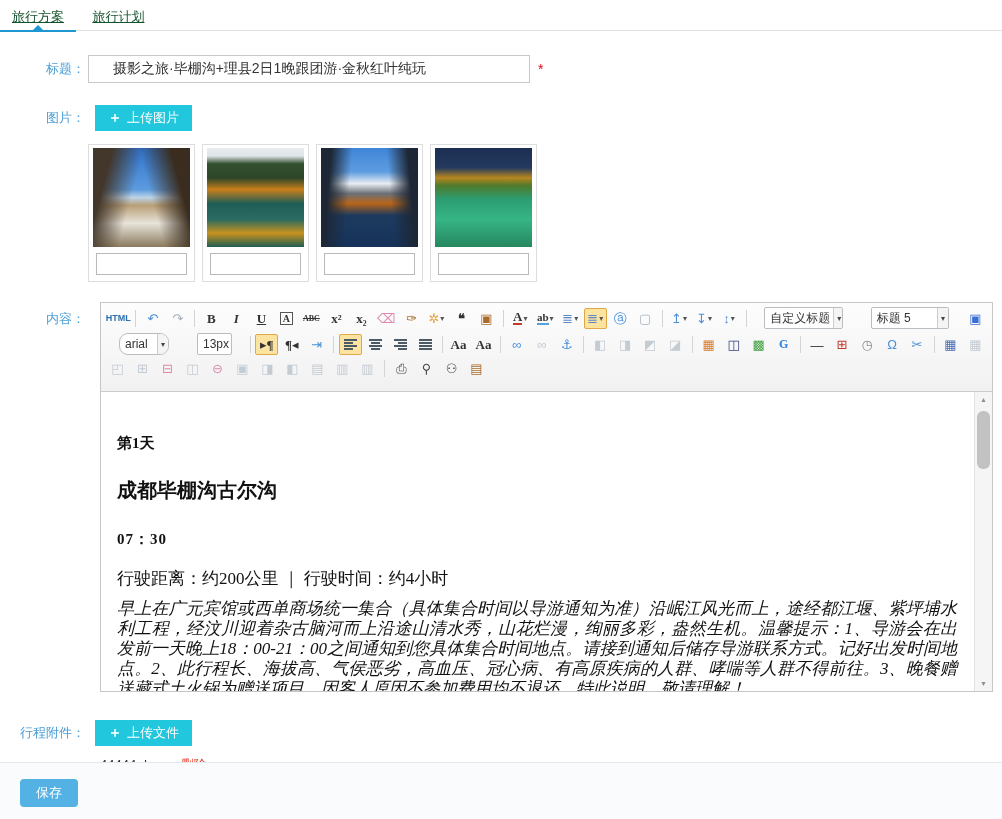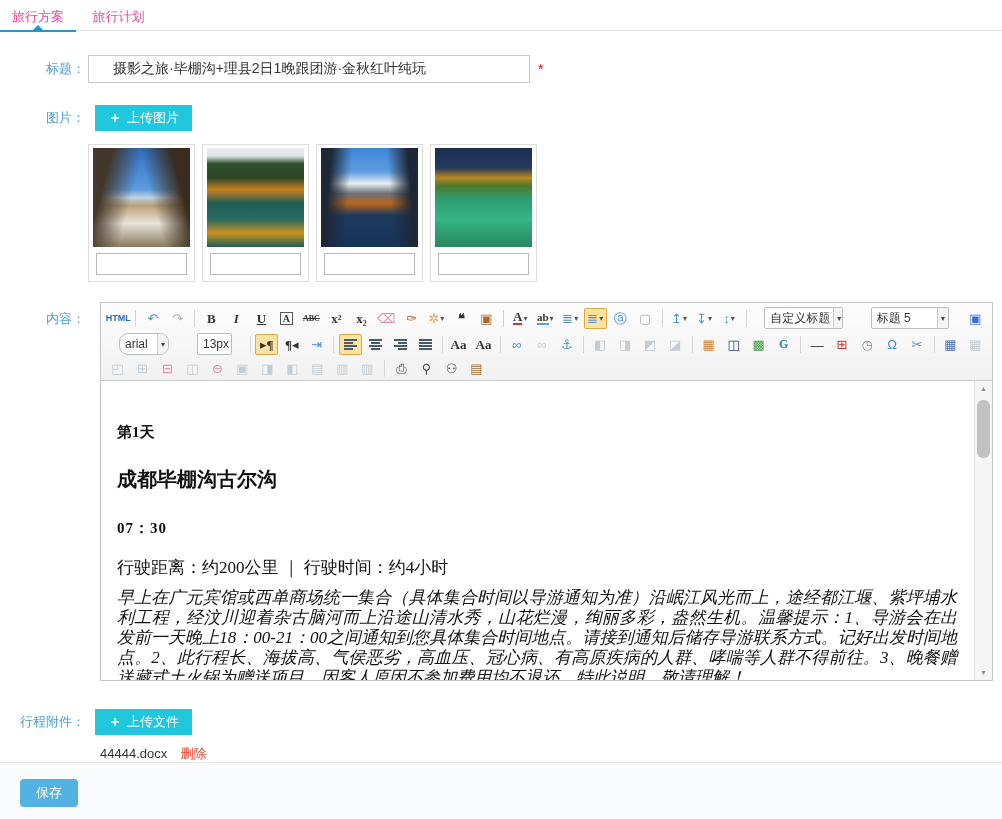--- a/index.html
+++ b/index.html
@@ -1,21 +1,21 @@
 <!DOCTYPE html>
 <html><head>
 <meta charset="utf-8">
 <style>
   html,body{margin:0;padding:0;background:#fff;}
   .page{position:relative;width:1002px;height:819px;background:#fff;overflow:hidden;
         font-family:"Liberation Sans","DejaVu Sans",sans-serif;color:#333;}
 
   
   .tabs{position:relative;height:30px;border-bottom:1px solid #e3e3e3;}
-  .tab{display:inline-block;position:relative;padding:8px 12px 5px;font-size:13px;color:#ec4899;cursor:pointer;}
+  .tab{display:inline-block;position:relative;padding:8px 12px 5px;font-size:13px;color:#14532d;cursor:pointer;text-decoration:underline;}
   .tab .bar{display:none;}
   .tab .tri{display:none;}
   .tab.active .bar{display:block;position:absolute;left:0;right:0;bottom:-1px;height:2px;background:#1e96d2;}
   .tab.active .tri{display:block;position:absolute;left:50%;margin-left:-5px;bottom:1px;width:0;height:0;
     border-left:5px solid transparent;border-right:5px solid transparent;border-bottom:5px solid #1e96d2;}
 
   
   .row{display:flex;align-items:center;}
   .lbl{width:85px;text-align:right;color:#4c9fd6;font-size:13px;flex:none;}
   .row-title{margin-top:24px;}
@@ -49,21 +49,21 @@
     linear-gradient(95deg,#1d2735 10%,rgba(29,39,53,0) 30%),
     linear-gradient(265deg,#1d2735 10%,rgba(29,39,53,0) 30%),
     linear-gradient(180deg,#3f86d8 0%,#5e9ce0 24%,#e8edf2 36%,#6b7078 46%,#b8651a 56%,#1d3a5e 68%,#16325a 100%);}
   .photo-5{background:
     linear-gradient(180deg,#1c2f52 0%,#243a5e 20%,#b8861f 30%,#4f7a2c 38%,#2c9d72 52%,#35b585 72%,#27875f 100%);}
 
   
   .row-editor{margin-top:20px;align-items:flex-start;}
   .row-editor .lbl{margin-top:8px;}
   .editor{margin-left:15px;width:891px;border:1px solid #c6c6c6;background:#fff;}
-  .toolbar{background:linear-gradient(#fdfdfd,#f1f1f1);border-bottom:1px solid #ccc;padding:2px 4px 0;}
+  .toolbar{background:linear-gradient(#fdfdfd,#f1f1f1);border-bottom:1px solid #ccc;padding:2px 4px 11px;}
   .tb-row{display:flex;align-items:center;flex-wrap:nowrap;height:26px;}
   .tb-row-3{height:23px;}
   .tb-btn{display:inline-flex;align-items:center;justify-content:center;height:19px;min-width:19px;
     margin:0 1px;padding:0 1px;border:1px solid transparent;border-radius:2px;cursor:pointer;
     font-size:13px;color:#4a5a66;line-height:17px;}
   .tb-btn.active{background:#fce3a0;border-color:#dfa848;}
   .tb-sep{display:inline-block;width:1px;height:17px;background:#d4d4d4;margin:0 4px;}
   .glyph{display:inline-block;}
   .caret{font-size:8px;color:#555;margin-left:1px;}
   .txt{font-family:"Liberation Serif","DejaVu Serif",serif;font-weight:bold;color:#333;font-size:13px;}

